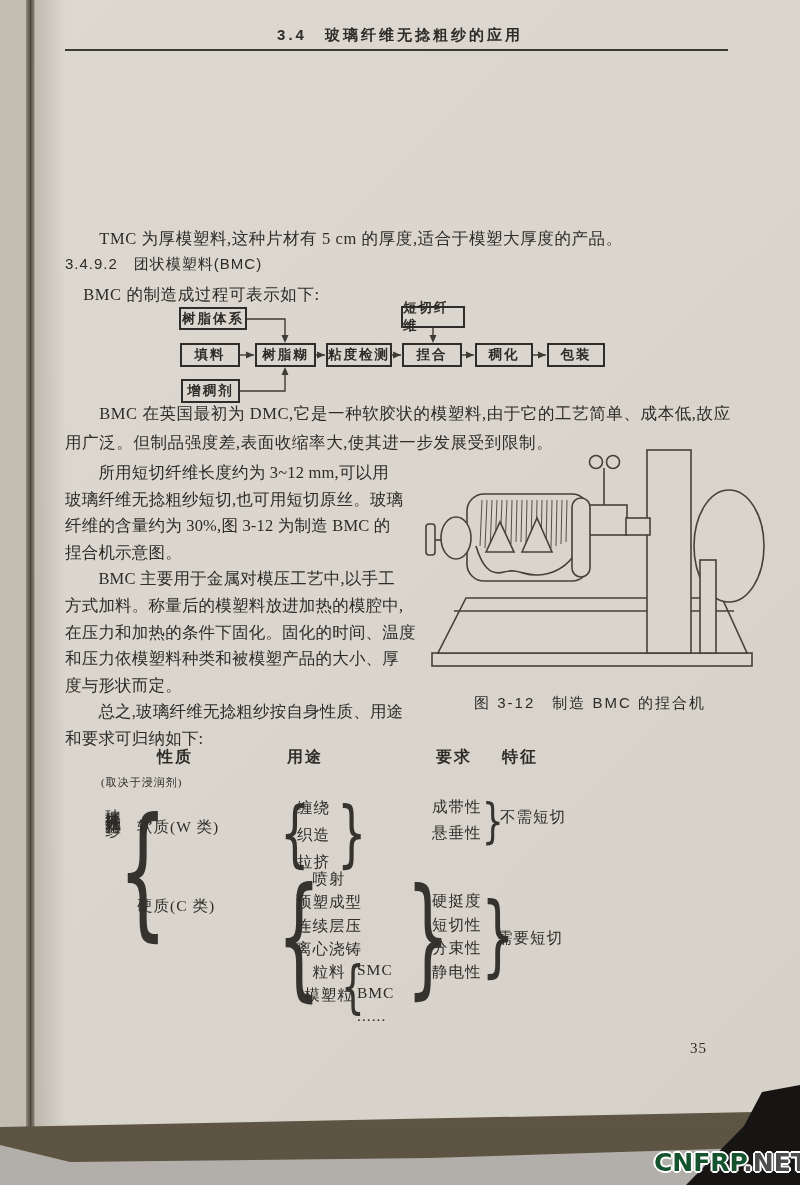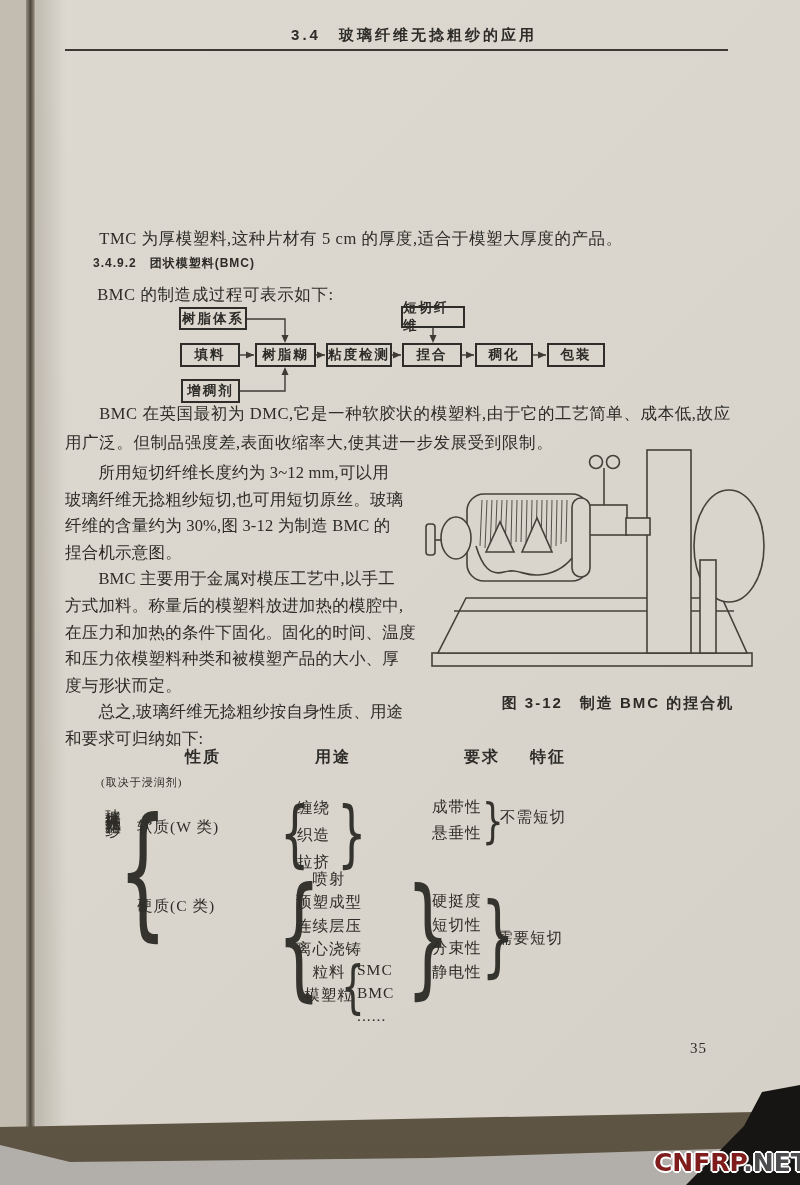--- a/index.html
+++ b/index.html
@@ -15,29 +15,29 @@
          background:linear-gradient(to right,#968e80,#4e483e 45%,#8b8375 80%,rgba(180,173,160,0));}
   #gutter-shadow{position:absolute;left:36px;top:0;width:30px;height:1129px;
          background:linear-gradient(to right,rgba(140,132,118,.35),rgba(140,132,118,0));}
   #edge-band{position:absolute;inset:0;
          background:linear-gradient(to bottom,#746852,#5c5342);
          clip-path:polygon(0 1127px,755px 1112px,749px 1148px,430px 1158px,70px 1162px,0 1145px);}
   #black-corner{position:absolute;inset:0;background:#171513;
          clip-path:polygon(762px 1092px,800px 1085px,800px 1185px,686px 1185px,744px 1126px);}
   
   .abs{position:absolute;}
-  .sans{font-family:"Liberation Sans","DejaVu Sans",sans-serif;padding-left:28px;}
+  .sans{font-family:"Liberation Sans","DejaVu Sans",sans-serif;}
   #header-title{left:0;right:0;top:26px;text-align:center;font-weight:bold;
         font-size:15px;letter-spacing:3px;}
   #header-rule{left:65px;top:49px;width:663px;height:2px;background:#3c3a35;}
   .body-lines{white-space:pre-line;font-size:16.5px;line-height:28.5px;letter-spacing:.6px;}
   #para1{left:65px;top:57px;width:672px;}
   #tmc-line{left:65px;top:228px;width:672px;font-size:16.5px;letter-spacing:.6px;}
-  #sec-heading{left:65px;top:255px;font-weight:bold;font-size:12px;letter-spacing:1px;}
-  #bmc-intro{left:63px;top:284px;font-size:16.5px;letter-spacing:.6px;}
+  #sec-heading{left:65px;top:255px;font-weight:normal;font-size:15px;letter-spacing:1px;}
+  #bmc-intro{left:49px;top:284px;font-size:16.5px;letter-spacing:.6px;}
   #para2{left:65px;top:400px;width:672px;}
   #left-col{left:65px;top:460px;width:360px;font-size:16.5px;line-height:26.6px;
         letter-spacing:.2px;white-space:pre-line;}
   
   #flowchart{left:160px;top:300px;width:460px;height:108px;}
   .fb{position:absolute;border:2px solid #2f2d29;box-sizing:border-box;
       display:flex;align-items:center;justify-content:center;
       font-family:"Liberation Sans","DejaVu Sans",sans-serif;
       font-weight:bold;font-size:13.5px;letter-spacing:2px;background:transparent;}
   .fb0{left:19px;top:7px;width:68px;height:23px;}
@@ -45,21 +45,21 @@
   .fb2{left:95px;top:43px;width:61px;height:24px;}
   .fb3{left:166px;top:43px;width:66px;height:24px;}
   .fb4{left:242px;top:43px;width:60px;height:24px;}
   .fb5{left:315px;top:43px;width:58px;height:24px;}
   .fb6{left:387px;top:43px;width:58px;height:24px;}
   .fb7{left:241px;top:6px;width:64px;height:22px;}
   .fb8{left:21px;top:79px;width:59px;height:24px;}
   #flow-lines{position:absolute;left:0;top:0;}
   
   #machine{left:424px;top:448px;width:348px;height:240px;}
-  #fig-caption{left:425px;top:694px;width:330px;text-align:center;font-weight:bold;
+  #fig-caption{left:425px;top:694px;width:330px;text-align:center;font-weight:normal;
         font-size:15px;letter-spacing:2px;}
   
   .cls-h{font-weight:bold;font-size:16px;letter-spacing:2px;}
   #cls-h-xingzhi{left:157px;top:747px;}
   #cls-h-yongtu{left:287px;top:747px;}
   #cls-h-yaoqiu{left:436px;top:747px;}
   #cls-h-tezheng{left:502px;top:747px;}
   #cls-note{left:101px;top:775px;font-size:11px;letter-spacing:1px;}
   #cls-root{left:102px;top:796px;height:152px;writing-mode:vertical-rl;
         text-orientation:upright;font-size:15.5px;letter-spacing:2px;}
@@ -72,21 +72,21 @@
   #hard-uses{left:296px;top:867px;line-height:23.3px;white-space:pre-line;text-align:center;}
   #hard-sub{left:357px;top:958px;line-height:23px;white-space:pre-line;}
   #hard-reqs{left:432px;top:889px;line-height:23.6px;white-space:pre-line;}
   #hard-feature{left:497px;top:928px;}
   .brace{position:absolute;font-family:"DejaVu Sans",sans-serif;font-weight:400;
         color:#35332e;transform-origin:top left;line-height:1;}
   #page-num{left:690px;top:1040px;font-size:15px;letter-spacing:1px;}
   
   #watermark{left:654px;top:1148px;font-family:"DejaVu Sans",sans-serif;
      font-weight:bold;font-size:25px;letter-spacing:0;white-space:nowrap;}
-  #watermark .wm-main{color:#7f1d1d;
+  #watermark .wm-main{color:#14532d;
      text-shadow:-2px 0 0 #fff,2px 0 0 #fff,0 -2px 0 #fff,0 2px 0 #fff,
                  -1px -1px 0 #fff,1px 1px 0 #fff,-1px 1px 0 #fff,1px -1px 0 #fff;}
   #watermark .wm-suffix{color:#4c4c4e;
      text-shadow:-2px 0 0 #fff,2px 0 0 #fff,0 -2px 0 #fff,0 2px 0 #fff,
                  -1px -1px 0 #fff,1px 1px 0 #fff,-1px 1px 0 #fff,1px -1px 0 #fff;}
   svg{display:block;}
   .ln{stroke:#3e3b35;stroke-width:1.4;fill:none;}
   .ah{fill:#3e3b35;stroke:none;}
 </style>
 </head>

